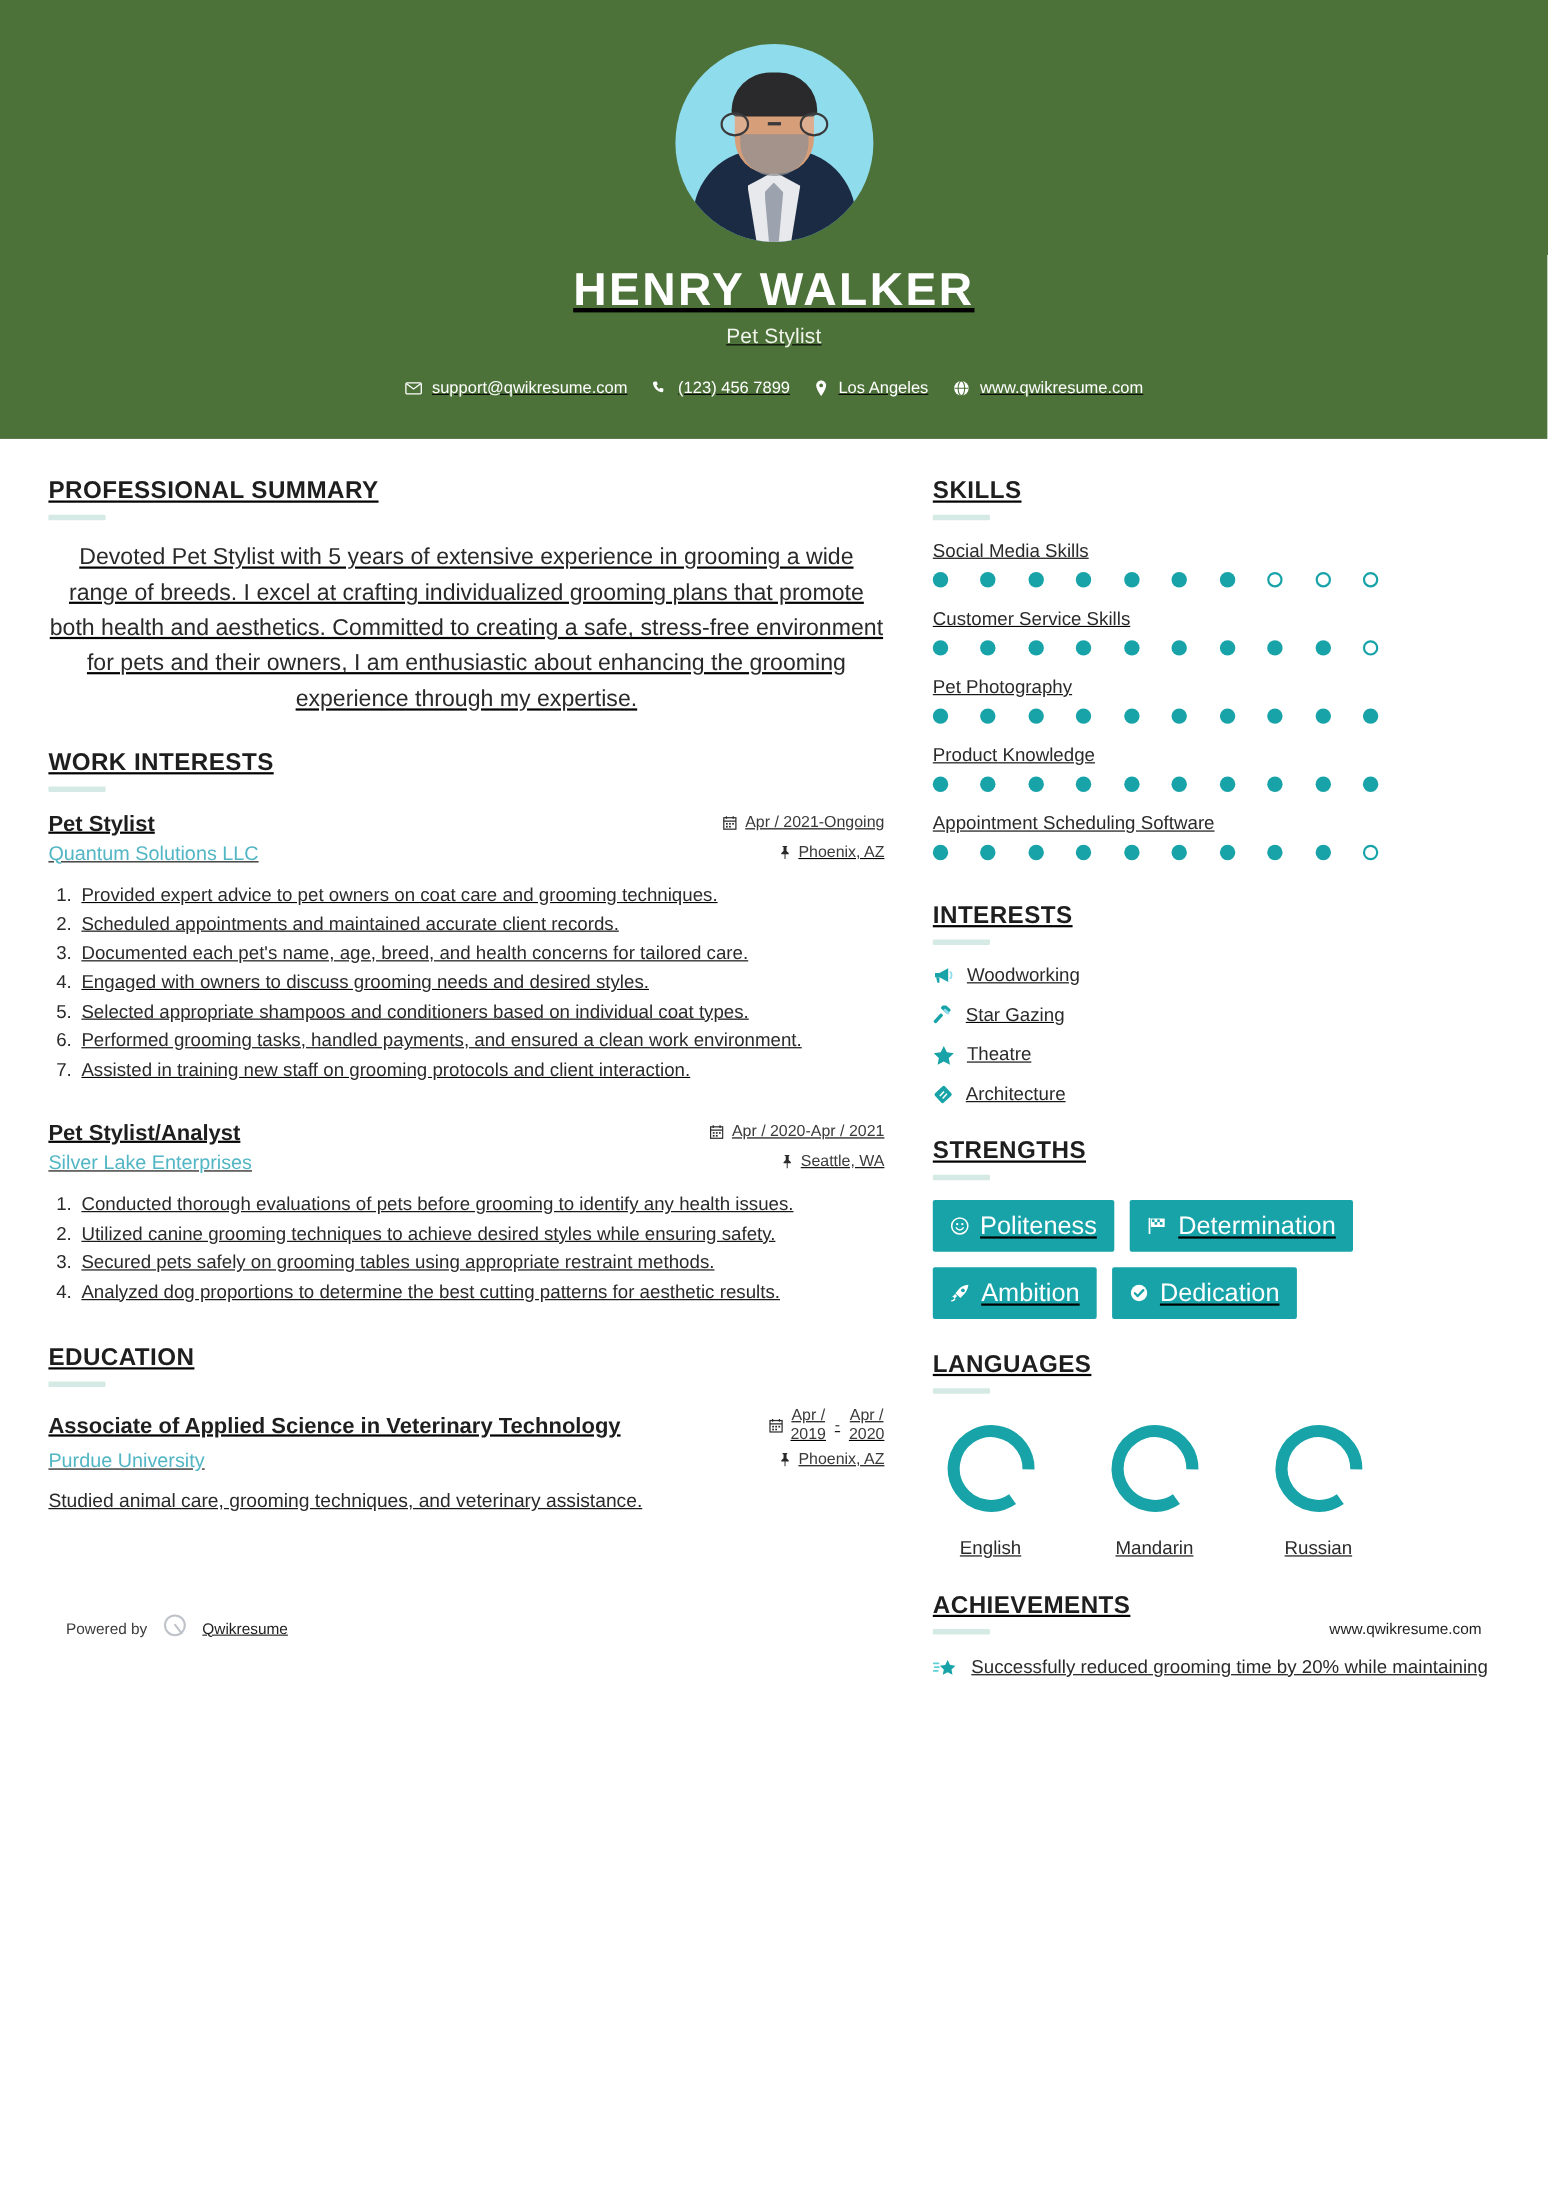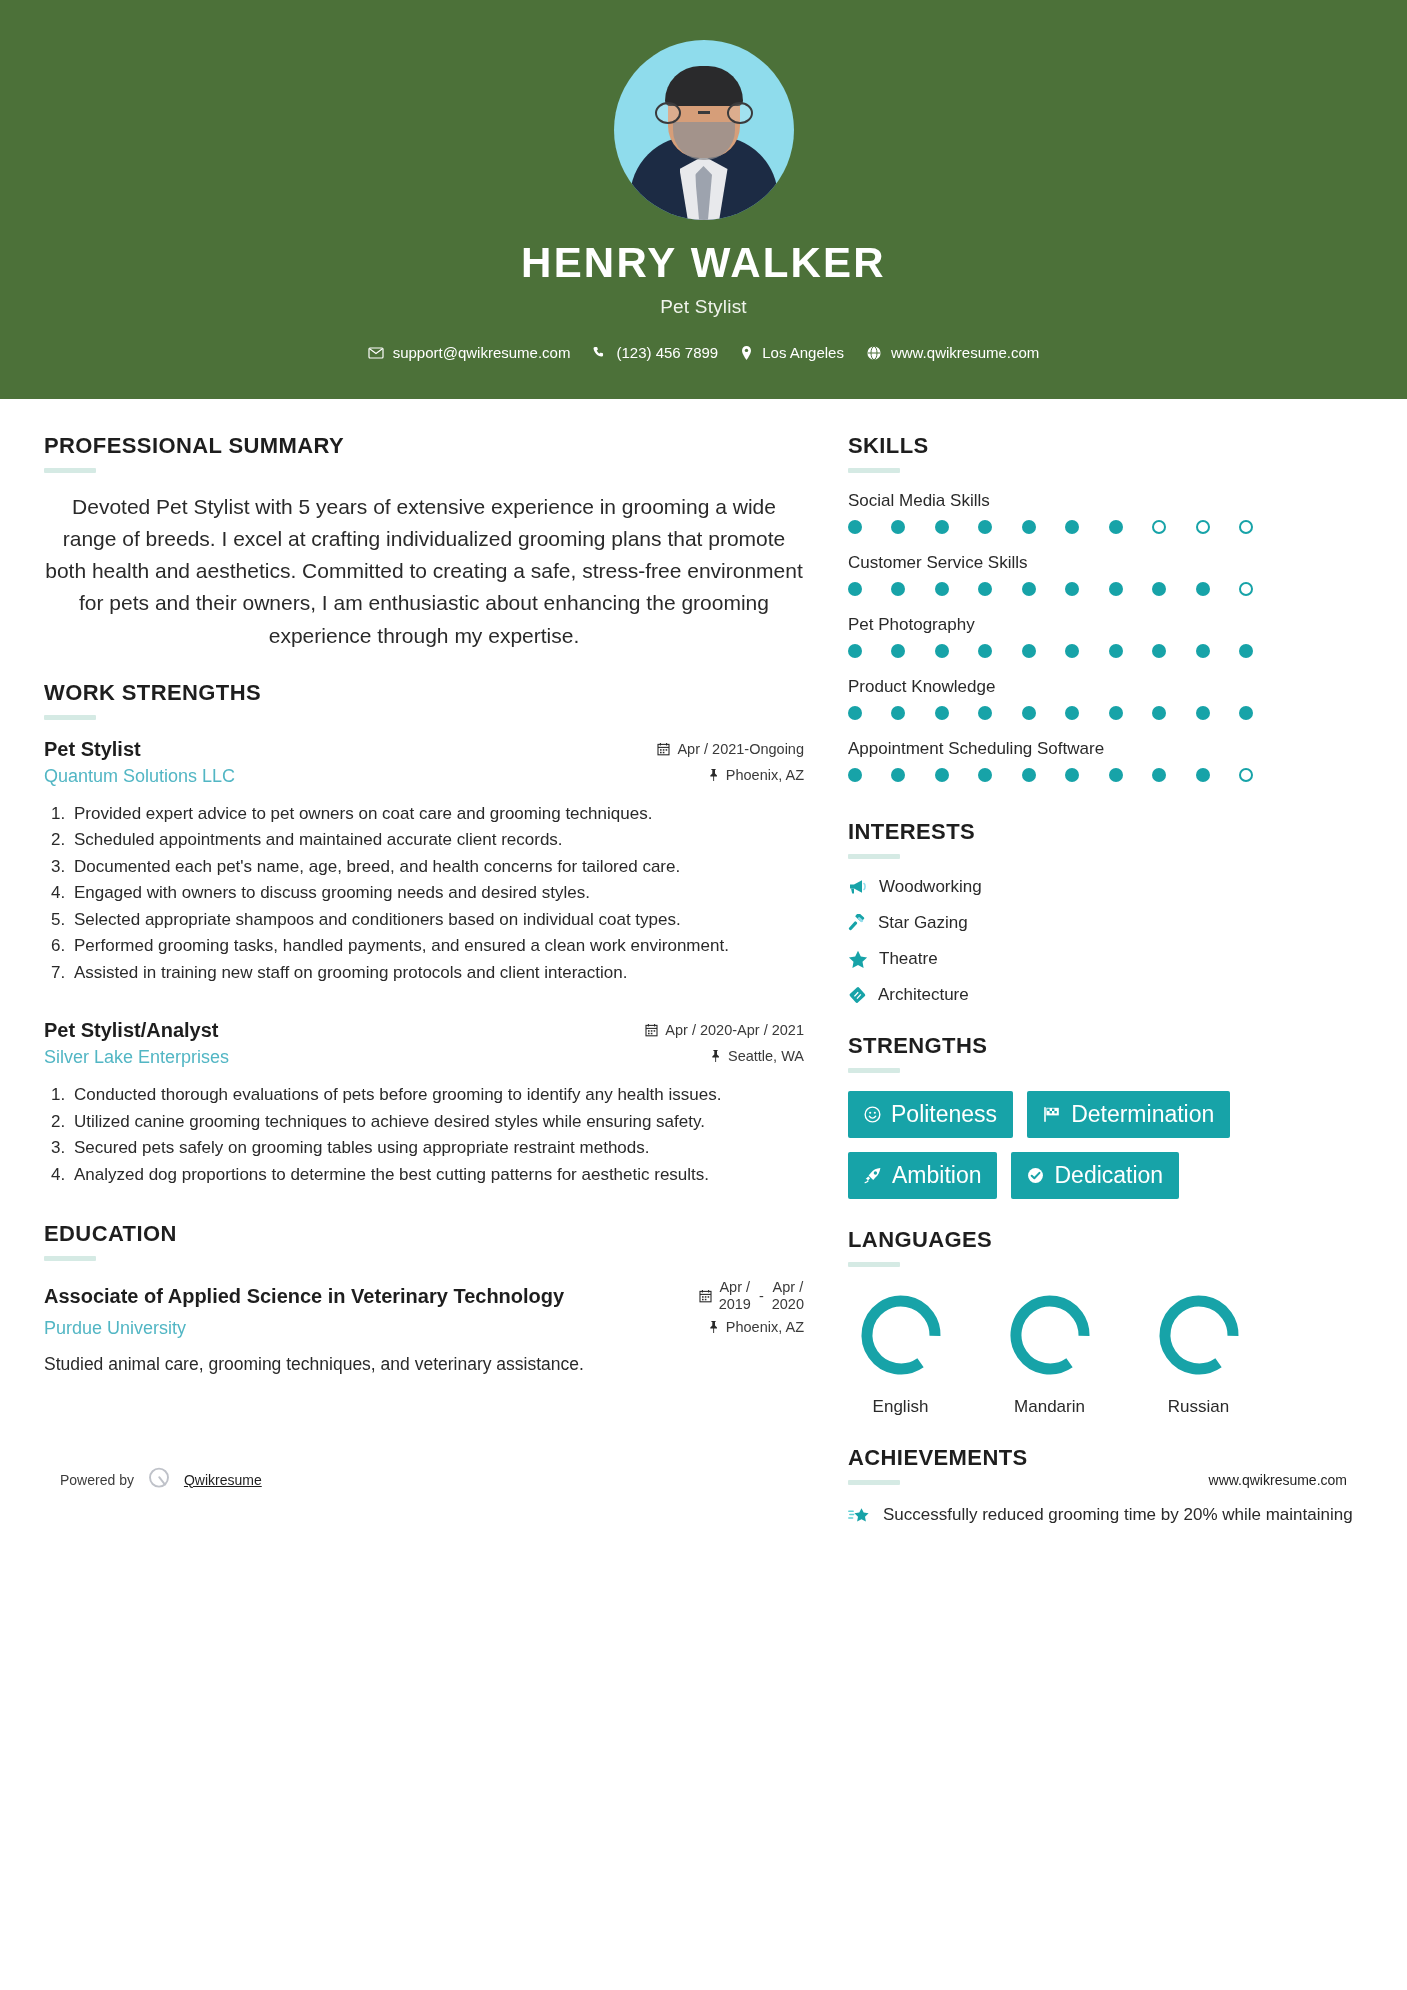--- a/index.html
+++ b/index.html
@@ -11,20 +11,21 @@
     font-family: "Liberation Sans", sans-serif;
     -webkit-font-smoothing: antialiased;
   }
 
   .page {
     position: relative;
     width: 1407px;
     height: 1532px;
     background: #ffffff;
     overflow: hidden;
+    text-decoration: underline;
   }
 
   
   .header {
     width: 100%;
     height: 399px;
     background: #4C7139;
     display: flex;
     flex-direction: column;
     align-items: center;
@@ -405,21 +406,21 @@
 
       <div>
         <div class="sec-title">PROFESSIONAL SUMMARY</div>
         <div class="sec-rule"></div>
         <div class="summary-text">Devoted Pet Stylist with 5 years of extensive experience in grooming a wide range of breeds. I excel at crafting individualized grooming plans that promote both health and aesthetics. Committed to creating a safe, stress-free environment for pets and their owners, I am enthusiastic about enhancing the grooming experience through my expertise.</div>
       </div>
 
       <div class="block-gap"></div>
 
       <div>
-        <div class="sec-title">WORK STRENGTHS</div>
+        <div class="sec-title">WORK INTERESTS</div>
         <div class="sec-rule"></div>
 
         <div class="exp-block">
           <div class="exp-row">
             <div class="exp-title">Pet Stylist</div>
             <div class="exp-meta">
               <span>
                 <svg width="13" height="14" viewBox="0 0 13 14">
                   <rect x="1" y="2.4" width="11" height="10.4" fill="none" stroke="#2A2A2A" stroke-width="1.1"></rect>
                   <line x1="1" y1="5.4" x2="12" y2="5.4" stroke="#2A2A2A" stroke-width="1.1"></line>

